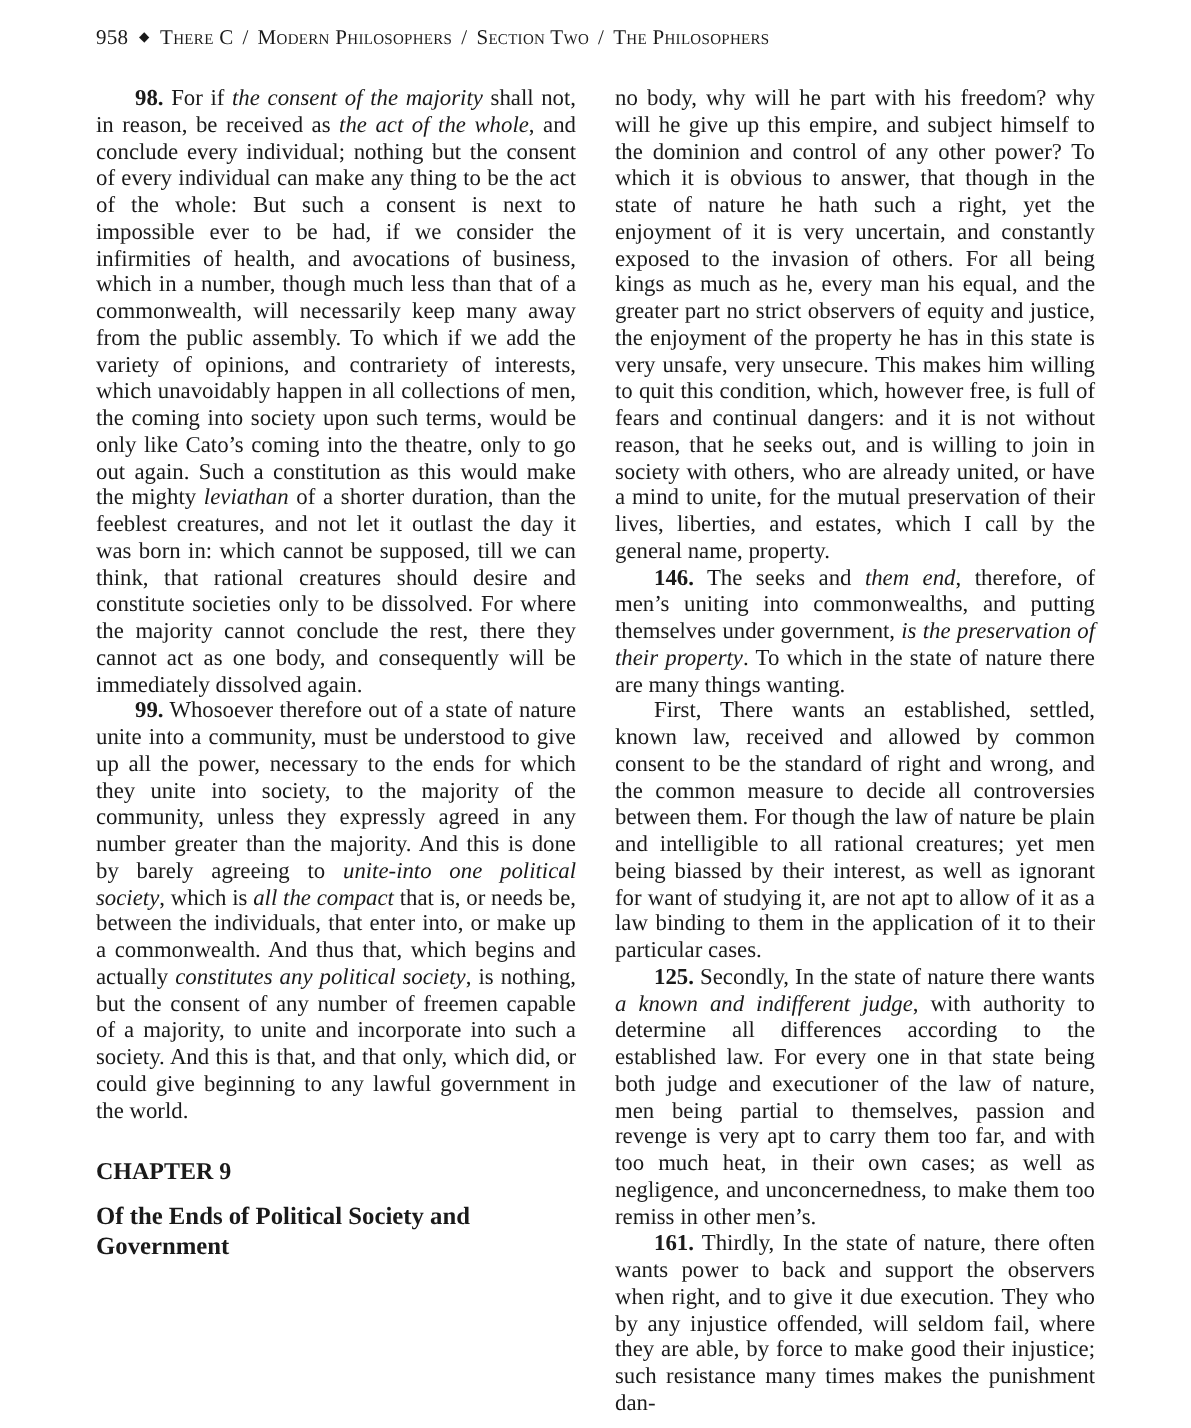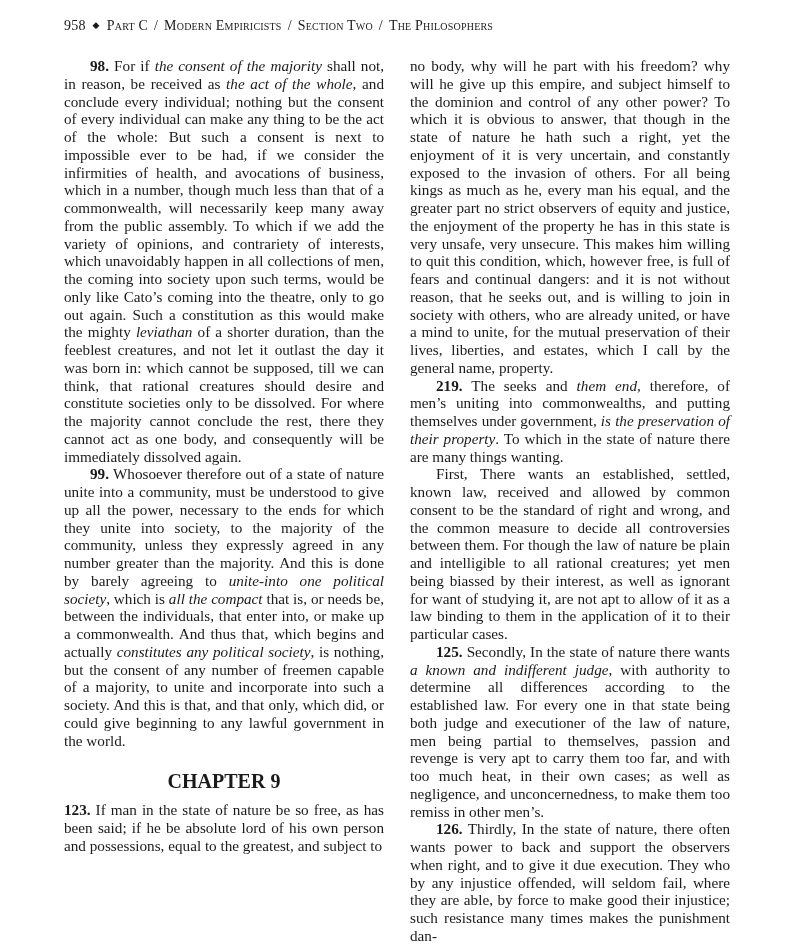--- a/index.html
+++ b/index.html
@@ -8,37 +8,37 @@
   .running-head{position:absolute;left:64px;top:18px;font-size:14px;letter-spacing:0.2px;white-space:nowrap;}
   .running-head .sc{font-variant:small-caps;}
   .running-head .sep{margin:0 6px;}
   .running-head .diamond{font-size:9px;margin:0 7px;position:relative;top:-2px;}
   .col{position:absolute;top:57px;width:320px;font-size:15.2px;line-height:17.75px;text-align:justify;hyphens:none;}
   .col-left{left:64px;}
   .col-right{left:410px;}
   .col p{margin:0;}
   .col p.indent{text-indent:26px;}
   .num{font-weight:bold;}
-  .chap{font-weight:bold;font-size:20px;margin-top:24px !important;margin-bottom:10px !important;text-align:center;}
+  .chap{font-weight:bold;font-size:16px;margin-top:24px !important;margin-bottom:10px !important;text-align:left;}
   .chap-title{font-weight:bold;font-size:16.5px;line-height:20px;text-align:left;margin-bottom:18px !important;}
   i{font-style:italic;}
 </style>
 </head>
 <body>
 
 <div class="running-head">
-  <span>958</span><span class="diamond">◆</span><span class="sc">Part C</span><span class="sep">/</span><span class="sc">Modern Empiricists</span><span class="sep">/</span><span class="sc">Section Two</span><span class="sep">/</span><span class="sc">The Philosophers</span>
+  <span>958</span><span class="diamond">◆</span><span class="sc">There C</span><span class="sep">/</span><span class="sc">Modern Philosophers</span><span class="sep">/</span><span class="sc">Section Two</span><span class="sep">/</span><span class="sc">The Philosophers</span>
 </div>
 
 <div class="col col-left">
   <p class="indent"><span class="num">98.</span><span> For if </span><i>the consent of the majority</i><span> shall not, in reason, be received as </span><i>the act of the whole</i><span>, and conclude every individual; nothing but the consent of every individual can make any thing to be the act of the whole: But such a consent is next to impossible ever to be had, if we consider the infirmities of health, and avocations of business, which in a number, though much less than that of a commonwealth, will necessarily keep many away from the public assembly. To which if we add the variety of opinions, and contrariety of interests, which unavoidably happen in all collections of men, the coming into society upon such terms, would be only like Cato’s coming into the theatre, only to go out again. Such a constitution as this would make the mighty </span><i>leviathan</i><span> of a shorter duration, than the feeblest creatures, and not let it outlast the day it was born in: which cannot be supposed, till we can think, that rational creatures should desire and constitute societies only to be dissolved. For where the majority cannot conclude the rest, there they cannot act as one body, and consequently will be immediately dissolved again.</span></p>
   <p class="indent"><span class="num">99.</span><span> Whosoever therefore out of a state of nature unite into a community, must be understood to give up all the power, necessary to the ends for which they unite into society, to the majority of the community, unless they expressly agreed in any number greater than the majority. And this is done by barely agreeing to </span><i>unite-into one political society</i><span>, which is </span><i>all the compact</i><span> that is, or needs be, between the individuals, that enter into, or make up a commonwealth. And thus that, which begins and actually </span><i>constitutes any political society</i><span>, is nothing, but the consent of any number of freemen capable of a majority, to unite and incorporate into such a society. And this is that, and that only, which did, or could give beginning to any lawful government in the world.</span></p>
   <p class="chap">CHAPTER 9</p>
-  <p><span class="num">123.</span><span> If man in the state of nature be so free, as has been said; if he be absolute lord of his own person and possessions, equal to the greatest, and subject to</span></p>
+  <p class="chap-title">Of the Ends of Political Society and Government</p>
 </div>
 
 <div class="col col-right">
   <p>no body, why will he part with his freedom? why will he give up this empire, and subject himself to the dominion and control of any other power? To which it is obvious to answer, that though in the state of nature he hath such a right, yet the enjoyment of it is very uncertain, and constantly exposed to the invasion of others. For all being kings as much as he, every man his equal, and the greater part no strict observers of equity and justice, the enjoyment of the property he has in this state is very unsafe, very unsecure. This makes him willing to quit this condition, which, however free, is full of fears and continual dangers: and it is not without reason, that he seeks out, and is willing to join in society with others, who are already united, or have a mind to unite, for the mutual preservation of their lives, liberties, and estates, which I call by the general name, property.</p>
-  <p class="indent"><span class="num">219.</span><span> The seeks and </span><i>them end</i><span>, therefore, of men’s uniting into commonwealths, and putting themselves under government, </span><i>is the preservation of their property</i><span>. To which in the state of nature there are many things wanting.</span></p>
+  <p class="indent"><span class="num">146.</span><span> The seeks and </span><i>them end</i><span>, therefore, of men’s uniting into commonwealths, and putting themselves under government, </span><i>is the preservation of their property</i><span>. To which in the state of nature there are many things wanting.</span></p>
   <p class="indent">First, There wants an established, settled, known law, received and allowed by common consent to be the standard of right and wrong, and the common measure to decide all controversies between them. For though the law of nature be plain and intelligible to all rational creatures; yet men being biassed by their interest, as well as ignorant for want of studying it, are not apt to allow of it as a law binding to them in the application of it to their particular cases.</p>
   <p class="indent"><span class="num">125.</span><span> Secondly, In the state of nature there wants </span><i>a known and indifferent judge</i><span>, with authority to determine all differences according to the established law. For every one in that state being both judge and executioner of the law of nature, men being partial to themselves, passion and revenge is very apt to carry them too far, and with too much heat, in their own cases; as well as negligence, and unconcernedness, to make them too remiss in other men’s.</span></p>
-  <p class="indent"><span class="num">126.</span><span> Thirdly, In the state of nature, there often wants power to back and support the observers when right, and to give it due execution. They who by any injustice offended, will seldom fail, where they are able, by force to make good their injustice; such resistance many times makes the punishment dan-</span></p>
+  <p class="indent"><span class="num">161.</span><span> Thirdly, In the state of nature, there often wants power to back and support the observers when right, and to give it due execution. They who by any injustice offended, will seldom fail, where they are able, by force to make good their injustice; such resistance many times makes the punishment dan-</span></p>
 </div>
 
 </body></html>

